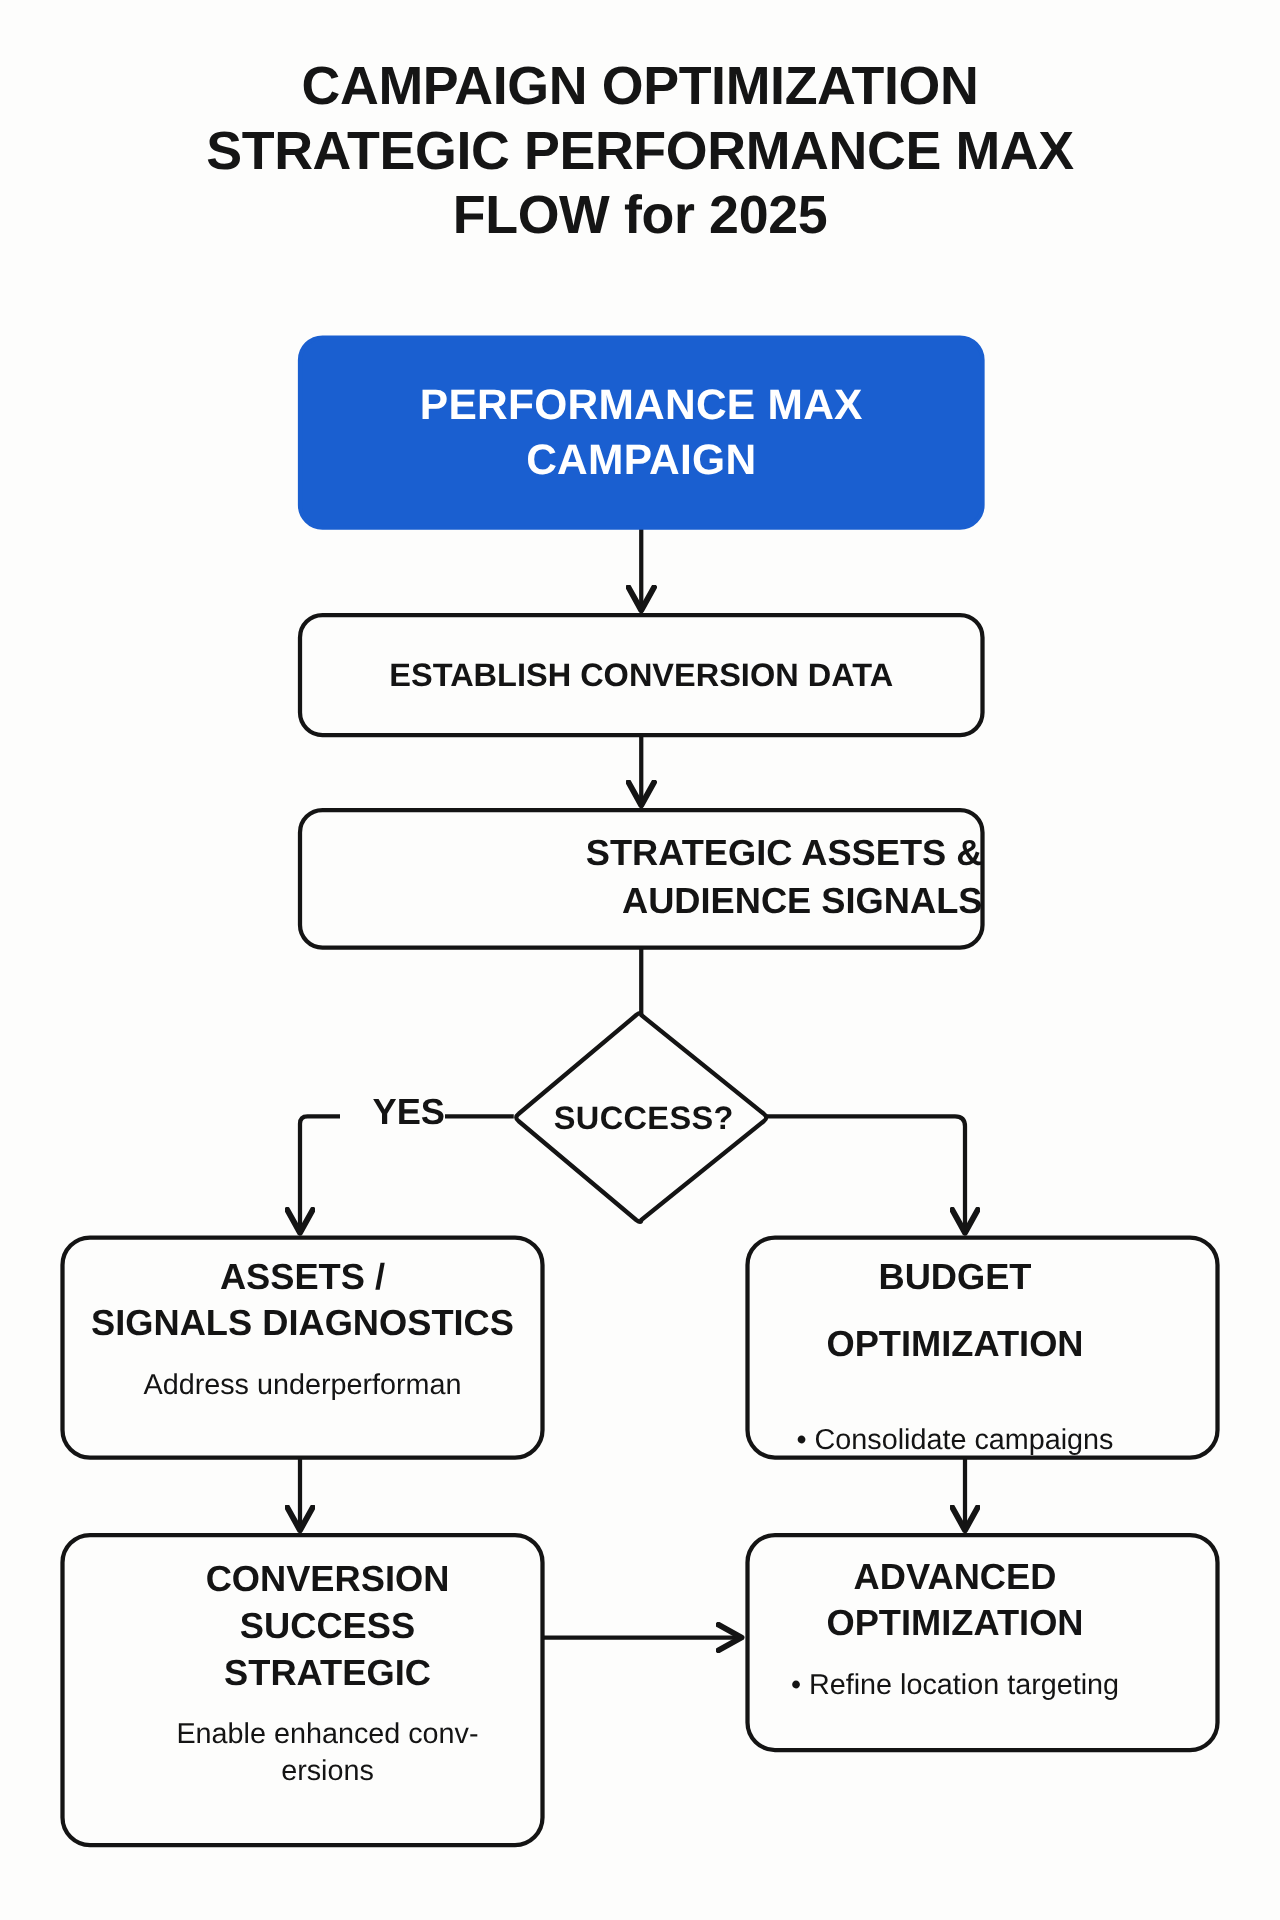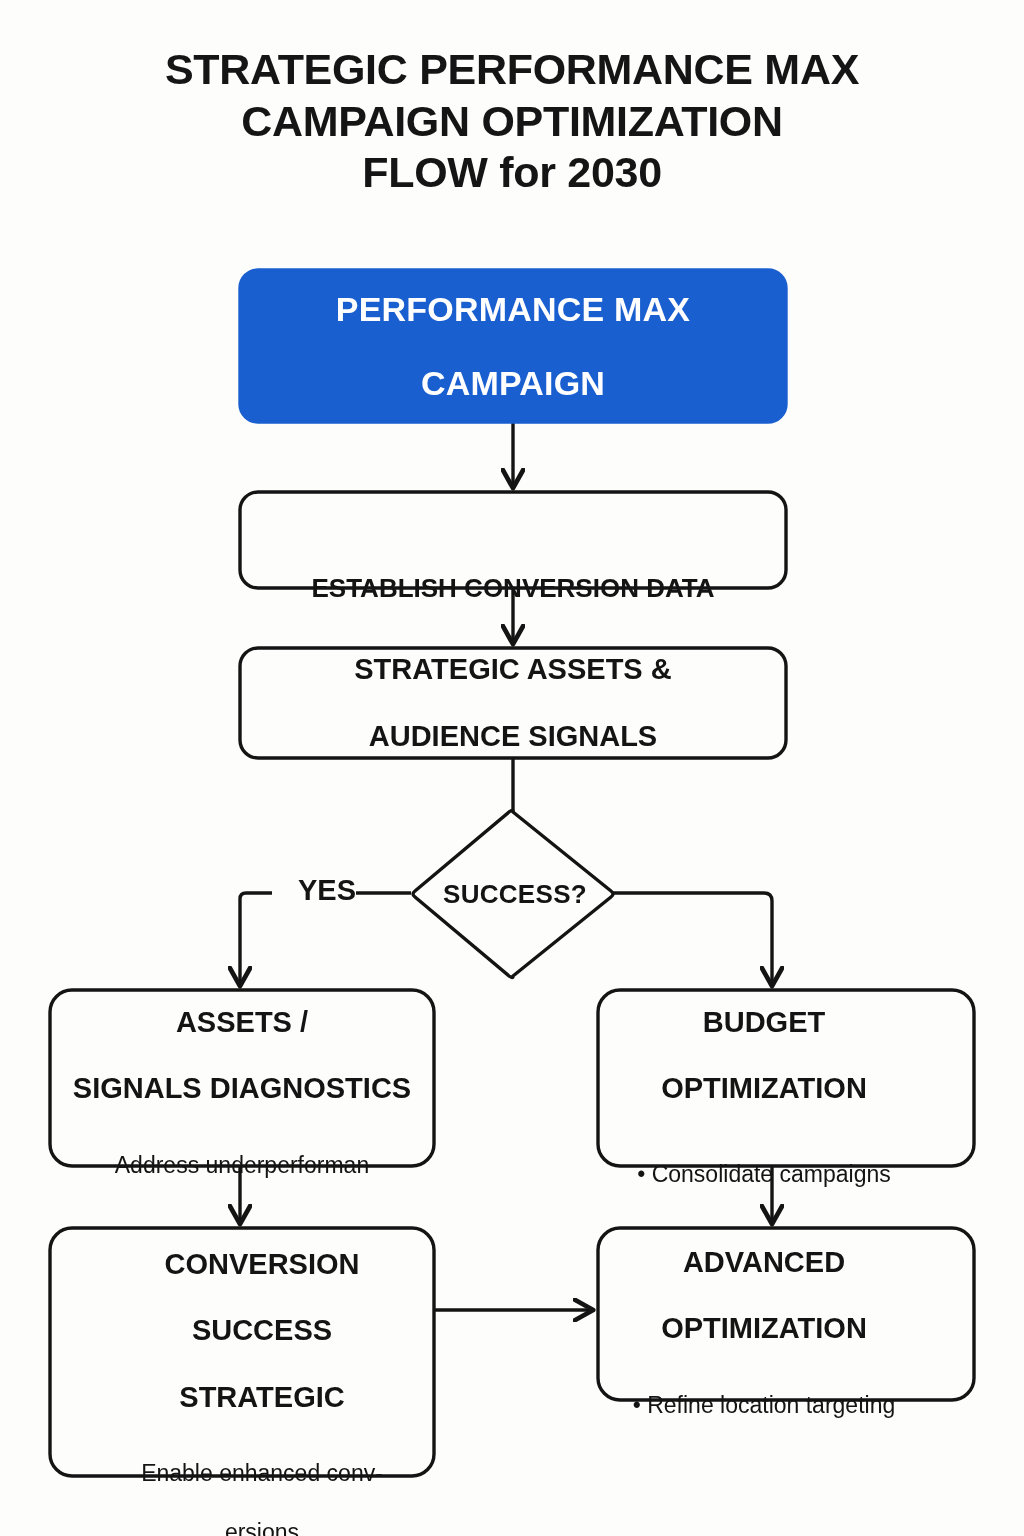--- a/index.html
+++ b/index.html
@@ -39,21 +39,20 @@
   
   .node-text {
     position: absolute;
     display: flex;
     flex-direction: column;
     align-items: center;
     justify-content: center;
     text-align: center;
     box-sizing: border-box;
     pointer-events: none;
-    gap: 29px;
   }
   .hdr {
     font-weight: bold;
     color: #141414;
   }
   .sub {
     font-weight: normal;
     color: #141414;
   }
 
@@ -62,24 +61,24 @@
     left: 240px; top: 270px; width: 546px; height: 152px;
     color: #ffffff;
   }
   #start-text .hdr {
     font-size: 34px;
     line-height: 1.30;
     color: #ffffff;
     letter-spacing: 0.2px;
   }
 
-  #step1-text { left: 240px; top: 492px; width: 546px; height: 96px; margin-top: 48px; }
+  #step1-text { left: 240px; top: 492px; width: 546px; height: 96px; }
   #step1-text .hdr { font-size: 26px; line-height: 1.25; font-weight: bold; }
 
-  #step2-text { left: 240px; top: 648px; width: 546px; height: 110px; }
+  #step2-text { left: 240px; top: 648px; width: 546px; height: 110px; align-items: flex-end; }
   #step2-text .hdr { font-size: 29px; line-height: 1.30; }
 
   #decision-text { left: 405px; top: 870px; width: 220px; height: 48px; }
   #decision-text .hdr { font-size: 26px; font-weight: bold; letter-spacing: 0.3px; }
 
   #yes-label {
     position: absolute;
     left: 272px; top: 874px; width: 84px;
     text-align: right;
     font-size: 29px;
@@ -100,23 +99,23 @@
   #left2-text .sub { font-size: 23px; margin-top: 14px; line-height: 1.30; }
 
   #right2-text { left: 598px; top: 1228px; width: 332px; height: 172px; padding: 16px 10px 0; justify-content: flex-start; }
   #right2-text .hdr { font-size: 29px; line-height: 1.26; }
   #right2-text .sub { font-size: 23px; margin-top: 16px; line-height: 1.25; }
 </style>
 </head>
 <body>
 
 <div class="title">
+  <span class="ln">CAMPAIGN OPTIMIZATION</span>
   <span class="ln">STRATEGIC PERFORMANCE MAX</span>
-  <span class="ln">CAMPAIGN OPTIMIZATION</span>
-  <span class="ln light">FLOW for 2030</span>
+  <span class="ln light">FLOW for 2025</span>
 </div>
 
 <svg id="canvas" viewBox="0 0 1024 1536" xmlns="http://www.w3.org/2000/svg">
   <defs>
     <marker id="arrow" viewBox="0 0 12 12" refX="9.4" refY="6" markerWidth="7.2" markerHeight="7.2" orient="auto-start-reverse">
       <path d="M 1 1 L 10 6 L 1 11" fill="none" stroke="#141414" stroke-width="2.3" stroke-linecap="round" stroke-linejoin="round"></path>
     </marker>
   </defs>
 
   <g stroke="#141414" stroke-width="3.4" fill="none" stroke-linecap="butt">

